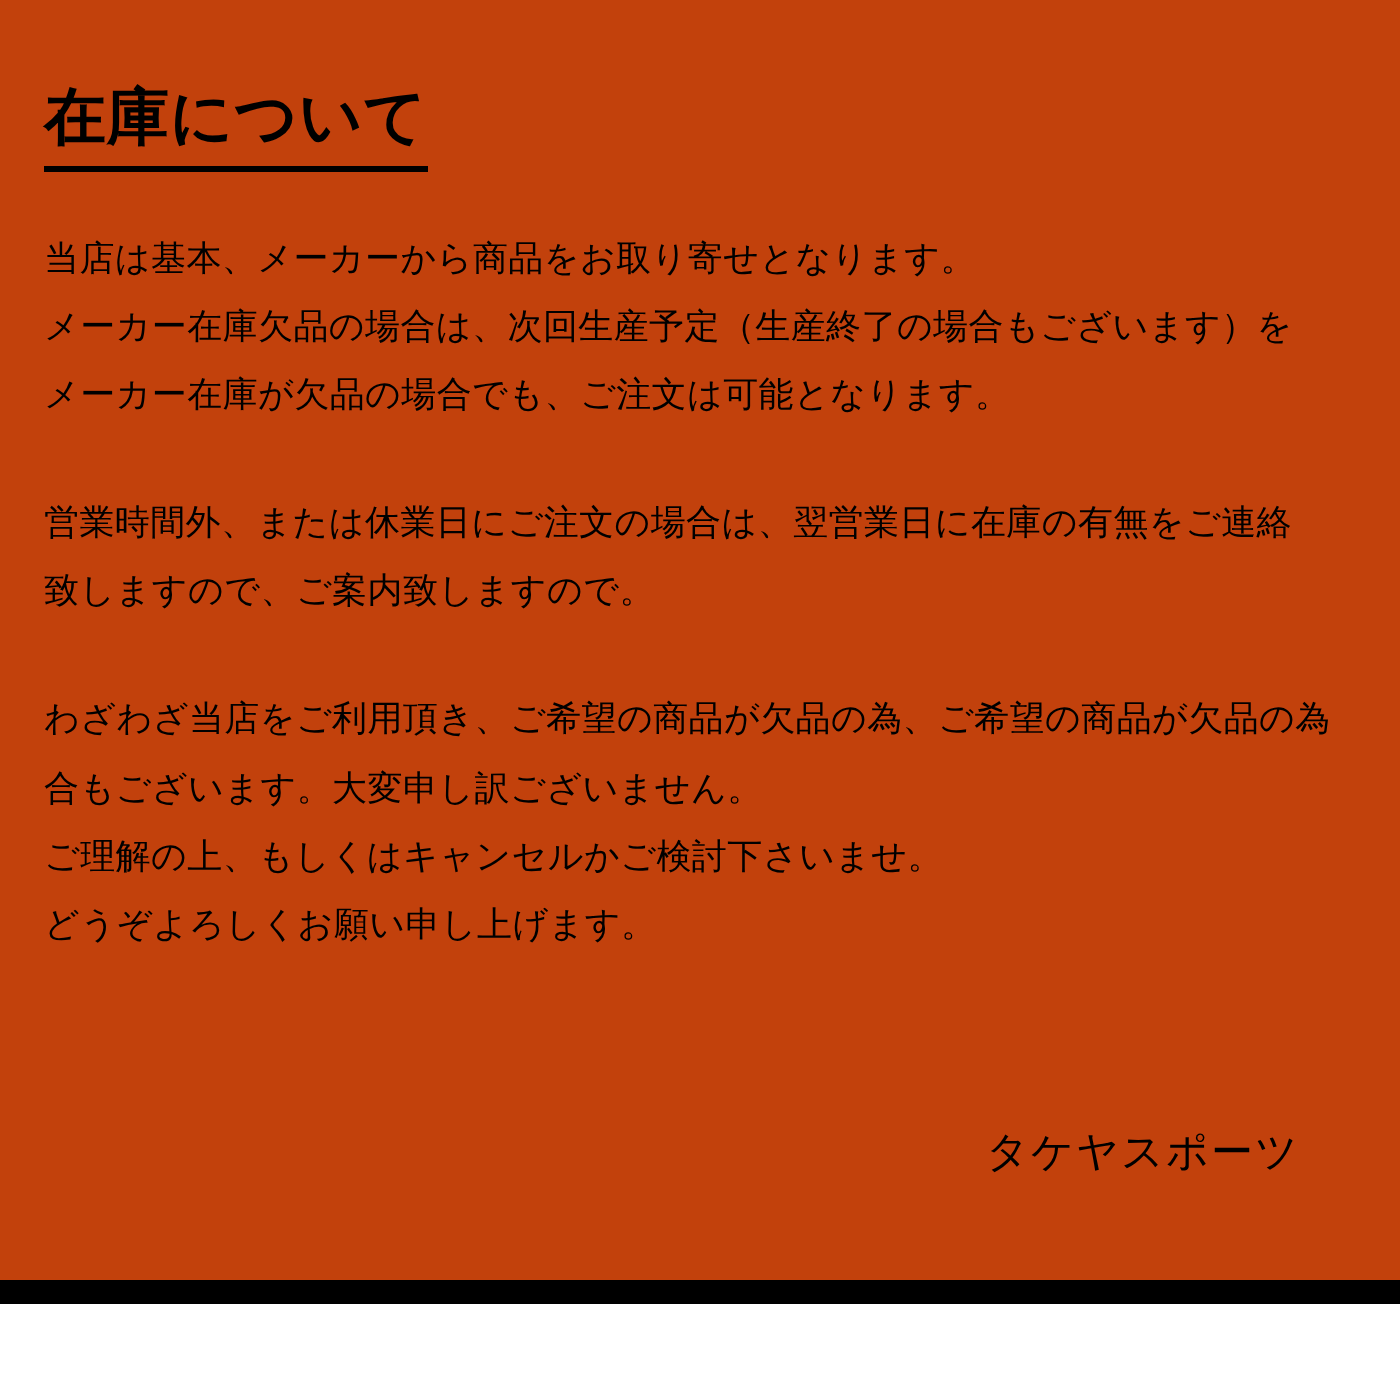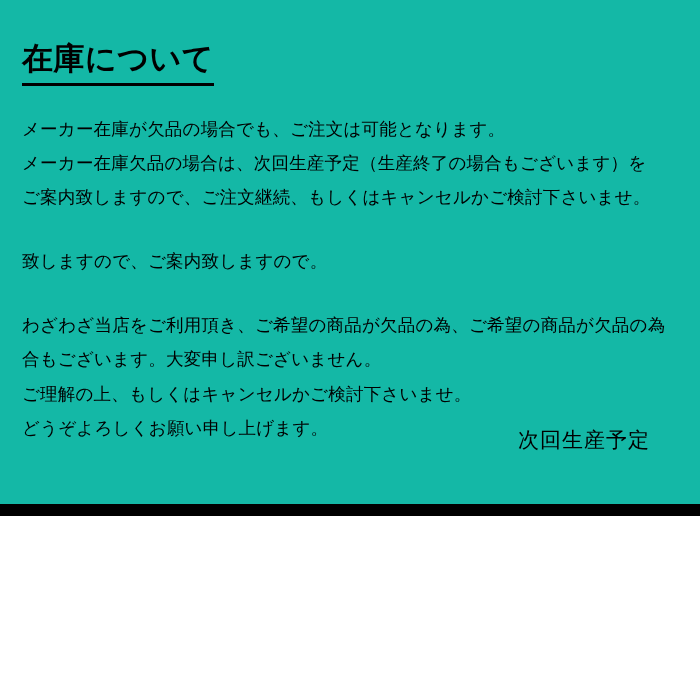--- a/index.html
+++ b/index.html
@@ -10,24 +10,24 @@
     width: 700px;
     height: 700px;
     background: #ffffff;
     font-family: "Liberation Sans", "DejaVu Sans", sans-serif;
     color: #000000;
     overflow: hidden;
   }
   .page {
     position: relative;
     width: 700px;
-    height: 516px;
+    height: 652px;
     box-sizing: border-box;
     padding: 40px 22px 0 22px;
-    background: #14b8a6;
+    background: #c2410c;
   }
   .doc-title {
     font-size: 31px;
     font-weight: bold;
     letter-spacing: 0.5px;
     line-height: 1.25;
     margin: 0 0 0 0;
     padding-bottom: 4px;
     display: inline-block;
     border-bottom: 3px solid #000000;
@@ -62,32 +62,33 @@
   }
 </style>
 </head>
 <body>
 
 <div class="page">
 
   <h1 class="doc-title">在庫について</h1>
 
   <div class="body-block">
+    <div class="para-line">当店は基本、メーカーから商品をお取り寄せとなります。</div>
+    <div class="para-line">メーカー在庫欠品の場合は、次回生産予定（生産終了の場合もございます）を</div>
     <div class="para-line">メーカー在庫が欠品の場合でも、ご注文は可能となります。</div>
-    <div class="para-line">メーカー在庫欠品の場合は、次回生産予定（生産終了の場合もございます）を</div>
-    <div class="para-line">ご案内致しますので、ご注文継続、もしくはキャンセルかご検討下さいませ。</div>
   </div>
 
   <div class="body-block">
+    <div class="para-line">営業時間外、または休業日にご注文の場合は、翌営業日に在庫の有無をご連絡</div>
     <div class="para-line">致しますので、ご案内致しますので。</div>
   </div>
 
   <div class="body-block">
     <div class="para-line">わざわざ当店をご利用頂き、ご希望の商品が欠品の為、ご希望の商品が欠品の為</div>
     <div class="para-line">合もございます。大変申し訳ございません。</div>
     <div class="para-line">ご理解の上、もしくはキャンセルかご検討下さいませ。</div>
     <div class="para-line">どうぞよろしくお願い申し上げます。</div>
   </div>
 
-  <div class="shop-name">次回生産予定</div>
+  <div class="shop-name">タケヤスポーツ</div>
 
   <div class="bottom-bar"></div>
 </div>
 
 </body></html>

